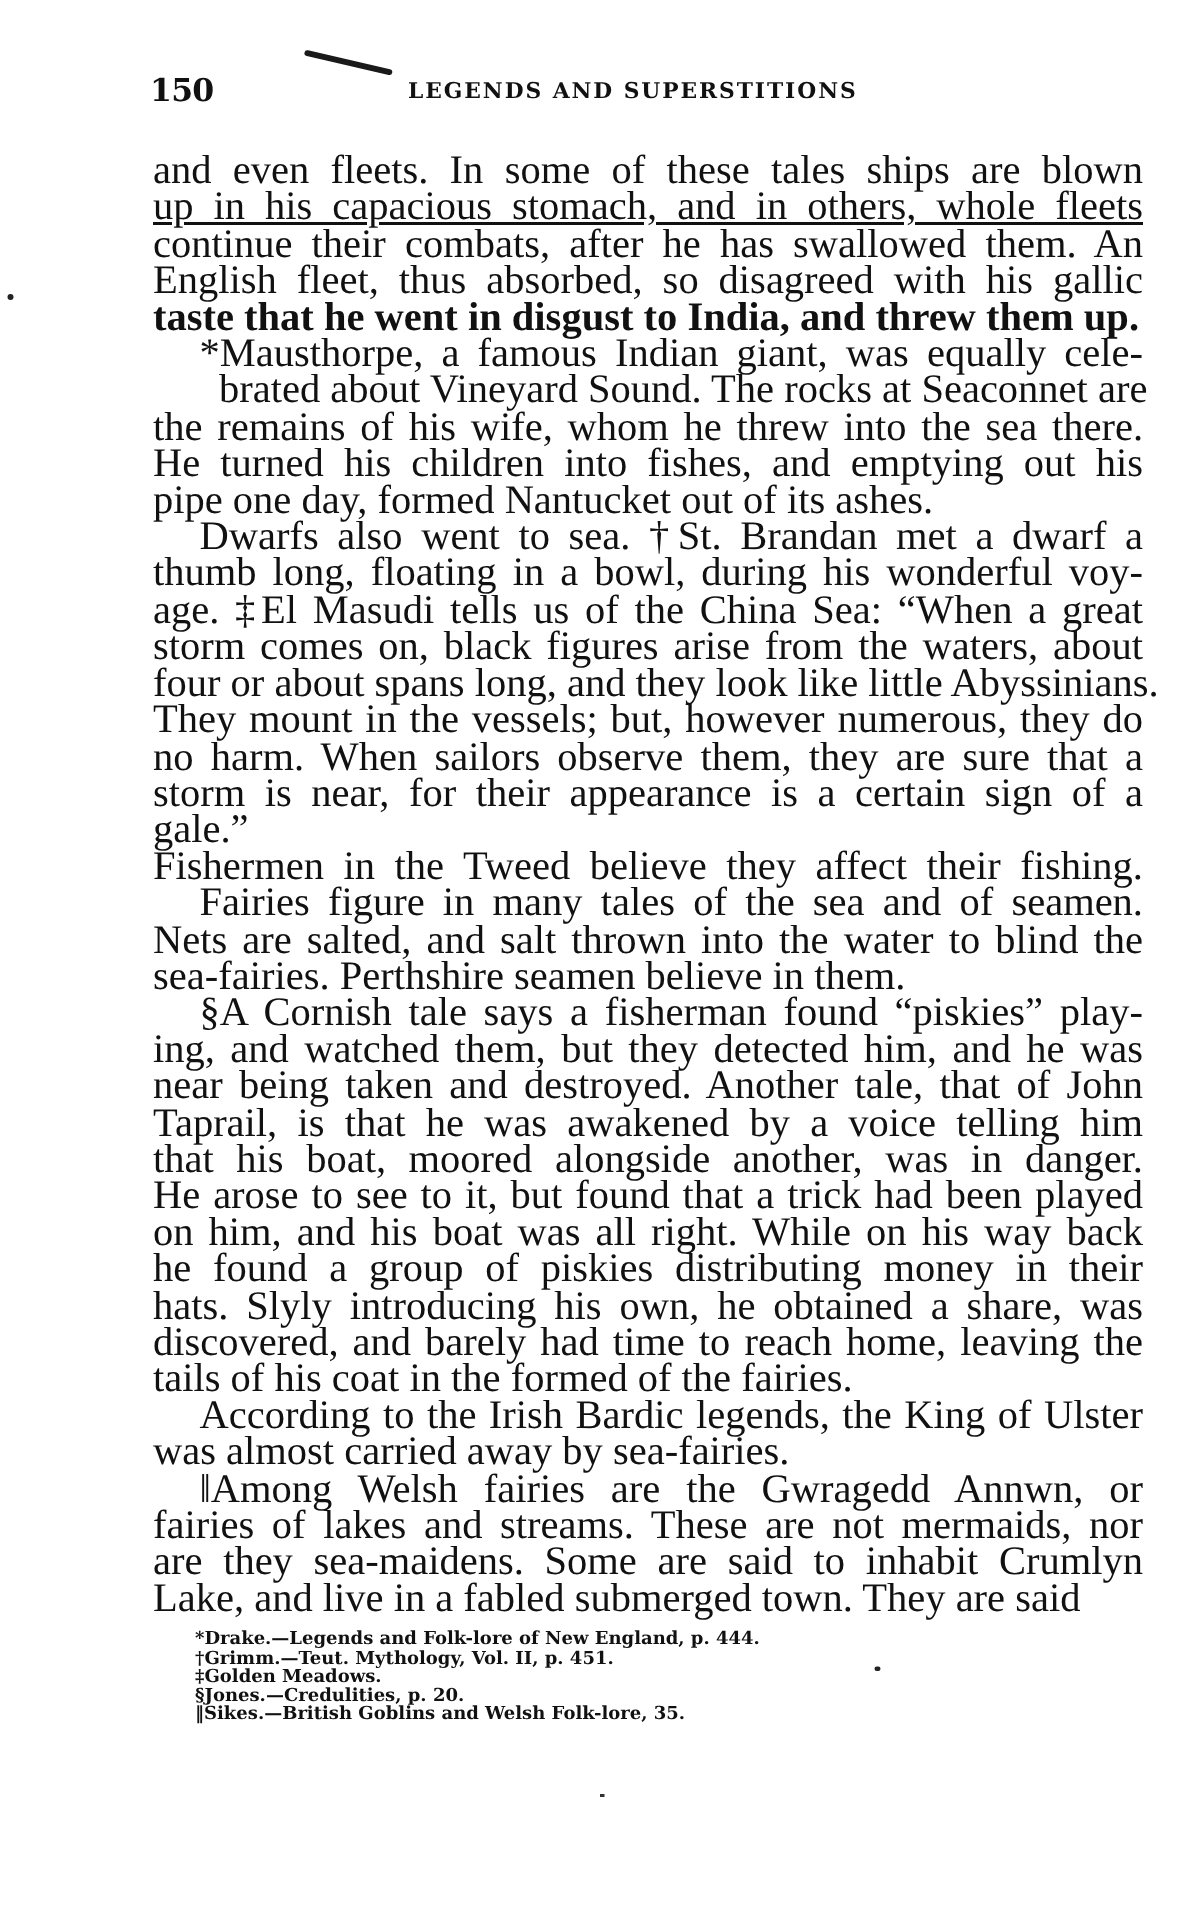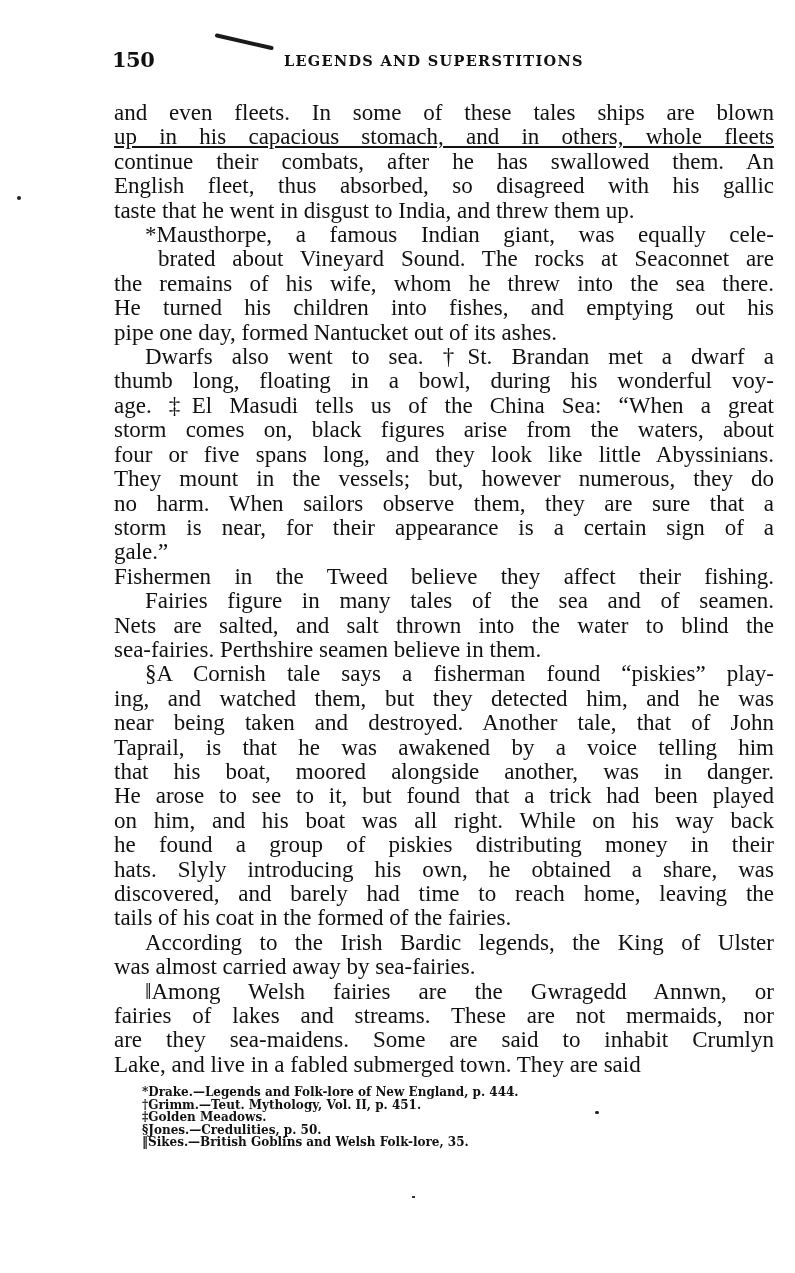--- a/index.html
+++ b/index.html
@@ -9,21 +9,21 @@
     }
     body {
       width: 795px;
       height: 1273px;
       position: relative;
       overflow: hidden;
       color: #111111;
     }
     .page {
       position: absolute;
-      left: 12px; top: 0;
+      left: 0; top: 0;
       width: 663px; height: 1273px;
       background: #ffffff;
     }
     .smudge {
       position: absolute;
       left: 203px; top: 33px;
       width: 60px; height: 4px;
       background: #1a1a1a;
       border-radius: 3px;
       transform: rotate(13deg);
@@ -68,21 +68,21 @@
       left: 172px; top: 5px;
       font-size: 14.5px;
       font-weight: bold;
       letter-spacing: 1.3px;
     }
     .body-text {
       position: absolute;
       left: 102px; top: 101px;
       width: 660px;
       font-family: "Liberation Serif", serif;
-      font-size: 23px;
+      font-size: 27px;
       line-height: 24.4px;
       text-align: justify;
     }
     .body-text p {
       margin: 0;
       text-indent: 0;
     }
     .body-text .line {
       display: block;
       text-align: justify;
@@ -120,35 +120,35 @@
     <span class="page-number">150</span>
     <span class="header-title">LEGENDS AND SUPERSTITIONS</span>
   </div>
 
   <div class="body-text" id="body-text">
       <p>
         <span class="line" style="box-sizing: border-box;">and even fleets.  In some of these tales ships are blown</span>
         <span class="line" style="box-sizing: border-box; text-decoration: underline;">up in his capacious stomach, and in others, whole fleets</span>
         <span class="line" style="box-sizing: border-box;">continue their combats, after he has swallowed them.  An</span>
         <span class="line" style="box-sizing: border-box;">English fleet, thus absorbed, so disagreed with his gallic</span>
-        <span class="line last" style="box-sizing: border-box;">taste that he went in disgust to India, and threw them up.</span>
+        <span class="line last" style="box-sizing: border-box; font-weight: bold;">taste that he went in disgust to India, and threw them up.</span>
       </p>
       <p>
         <span class="line" style="padding-left: 31px; box-sizing: border-box;">*Mausthorpe, a famous Indian giant, was equally cele-</span>
         <span class="line" style="box-sizing: border-box; margin-left: 44px;">brated about Vineyard Sound.  The rocks at Seaconnet are</span>
         <span class="line" style="box-sizing: border-box;">the remains of his wife, whom he threw into the sea there.</span>
         <span class="line" style="box-sizing: border-box;">He turned his children into fishes, and emptying out his</span>
         <span class="line last" style="box-sizing: border-box;">pipe one day, formed Nantucket out of its ashes.</span>
       </p>
       <p>
         <span class="line" style="padding-left: 31px; box-sizing: border-box;">Dwarfs also went to sea.  †St. Brandan met a dwarf a</span>
         <span class="line" style="box-sizing: border-box;">thumb long, floating in a bowl, during his wonderful voy-</span>
         <span class="line" style="box-sizing: border-box;">age.  ‡El Masudi tells us of the China Sea: “When a great</span>
         <span class="line" style="box-sizing: border-box;">storm comes on, black figures arise from the waters, about</span>
-        <span class="line" style="box-sizing: border-box;">four or five spans long, and they look like little Abyssinians.</span>
+        <span class="line" style="box-sizing: border-box;">four or about spans long, and they look like little Abyssinians.</span>
         <span class="line" style="box-sizing: border-box;">They mount in the vessels; but, however numerous, they do</span>
         <span class="line" style="box-sizing: border-box;">no harm.  When sailors observe them, they are sure that a</span>
         <span class="line" style="box-sizing: border-box;">storm is near, for their appearance is a certain sign of a</span>
         <span class="line last" style="box-sizing: border-box;">gale.”</span>
       </p>
       <p>
         <span class="line" style="box-sizing: border-box;">Fishermen in the Tweed believe they affect their fishing.</span>
         <span class="line" style="padding-left: 31px; box-sizing: border-box;">Fairies figure in many tales of the sea and of seamen.</span>
         <span class="line" style="box-sizing: border-box;">Nets are salted, and salt thrown into the water to blind the</span>
         <span class="line last" style="box-sizing: border-box;">sea-fairies.  Perthshire seamen believe in them.</span>
@@ -175,17 +175,17 @@
         <span class="line" style="box-sizing: border-box;">fairies of lakes and streams.  These are not mermaids, nor</span>
         <span class="line" style="box-sizing: border-box;">are they sea-maidens.  Some are said to inhabit Crumlyn</span>
         <span class="line last" style="box-sizing: border-box;">Lake, and live in a fabled submerged town.  They are said</span>
       </p>
     </div>
 
   <div class="footnotes" id="footnotes">
       <span class="fn">*Drake.—Legends and Folk-lore of New England, p. 444.</span>
       <span class="fn">†Grimm.—Teut. Mythology, Vol. II, p. 451.</span>
       <span class="fn">‡Golden Meadows.</span>
-      <span class="fn">§Jones.—Credulities, p. 50.</span>
+      <span class="fn">§Jones.—Credulities, p. 20.</span>
       <span class="fn">‖Sikes.—British Goblins and Welsh Folk-lore, 35.</span>
     </div>
 
 </div>
 
 </body></html>

